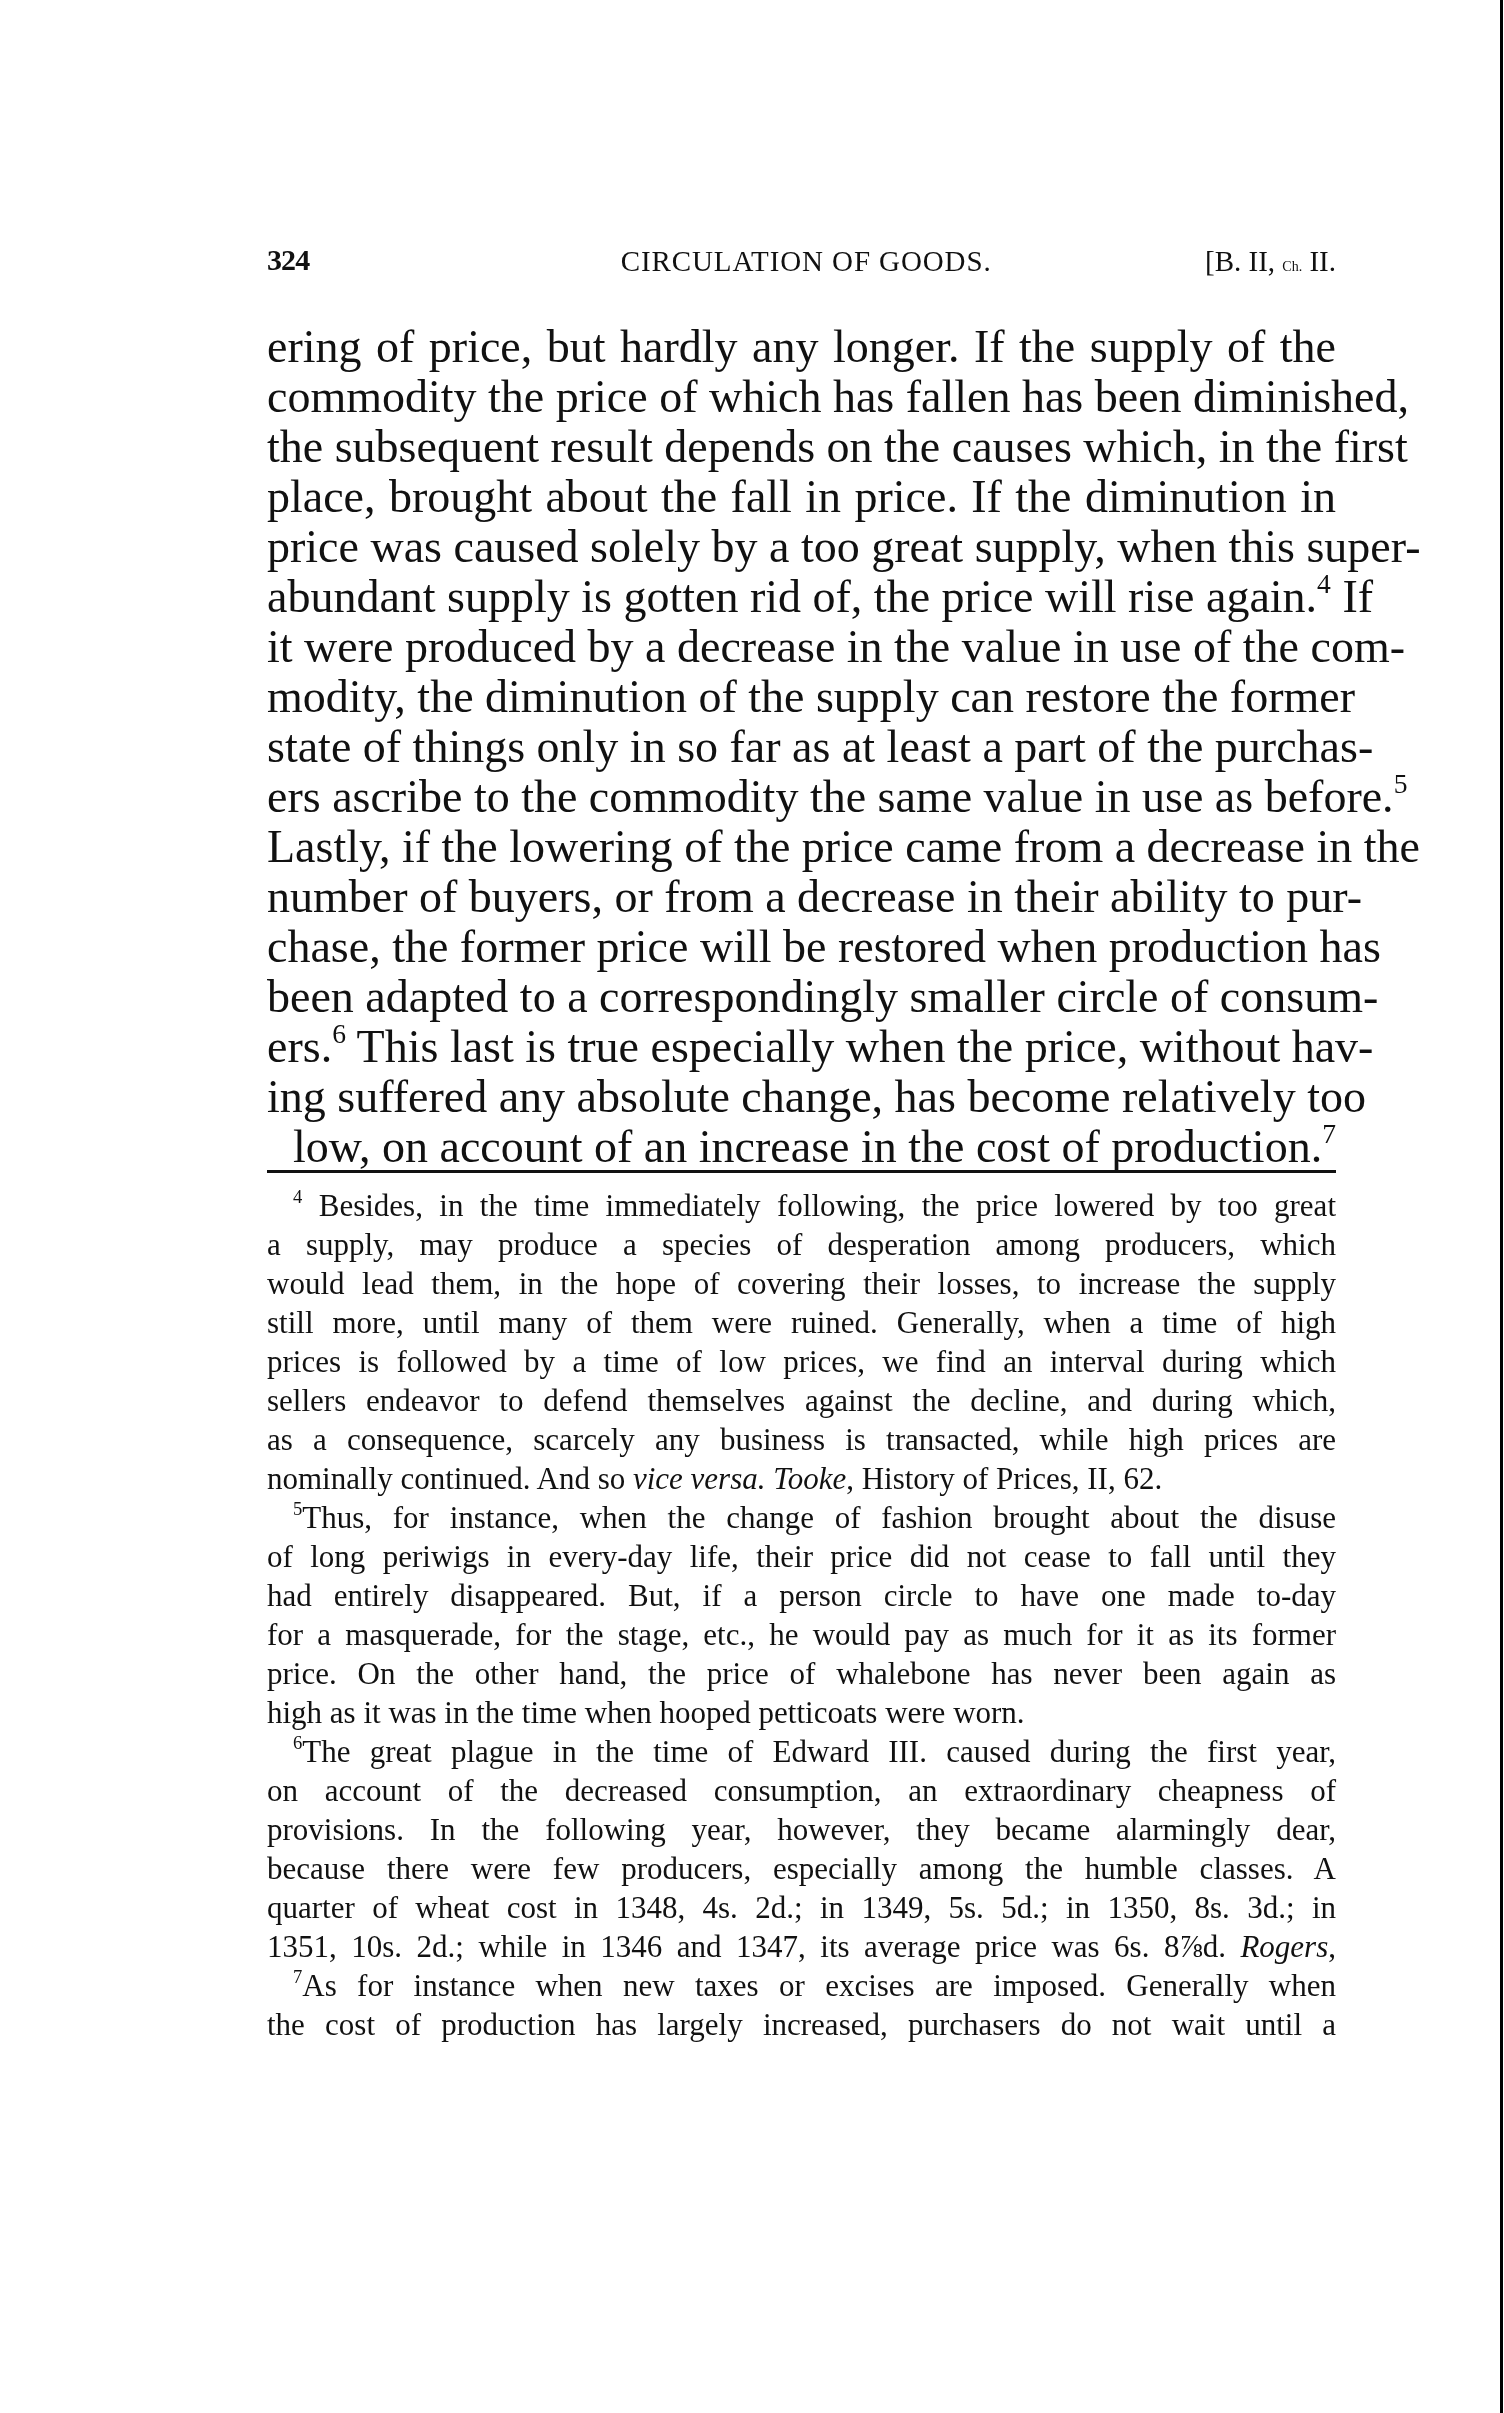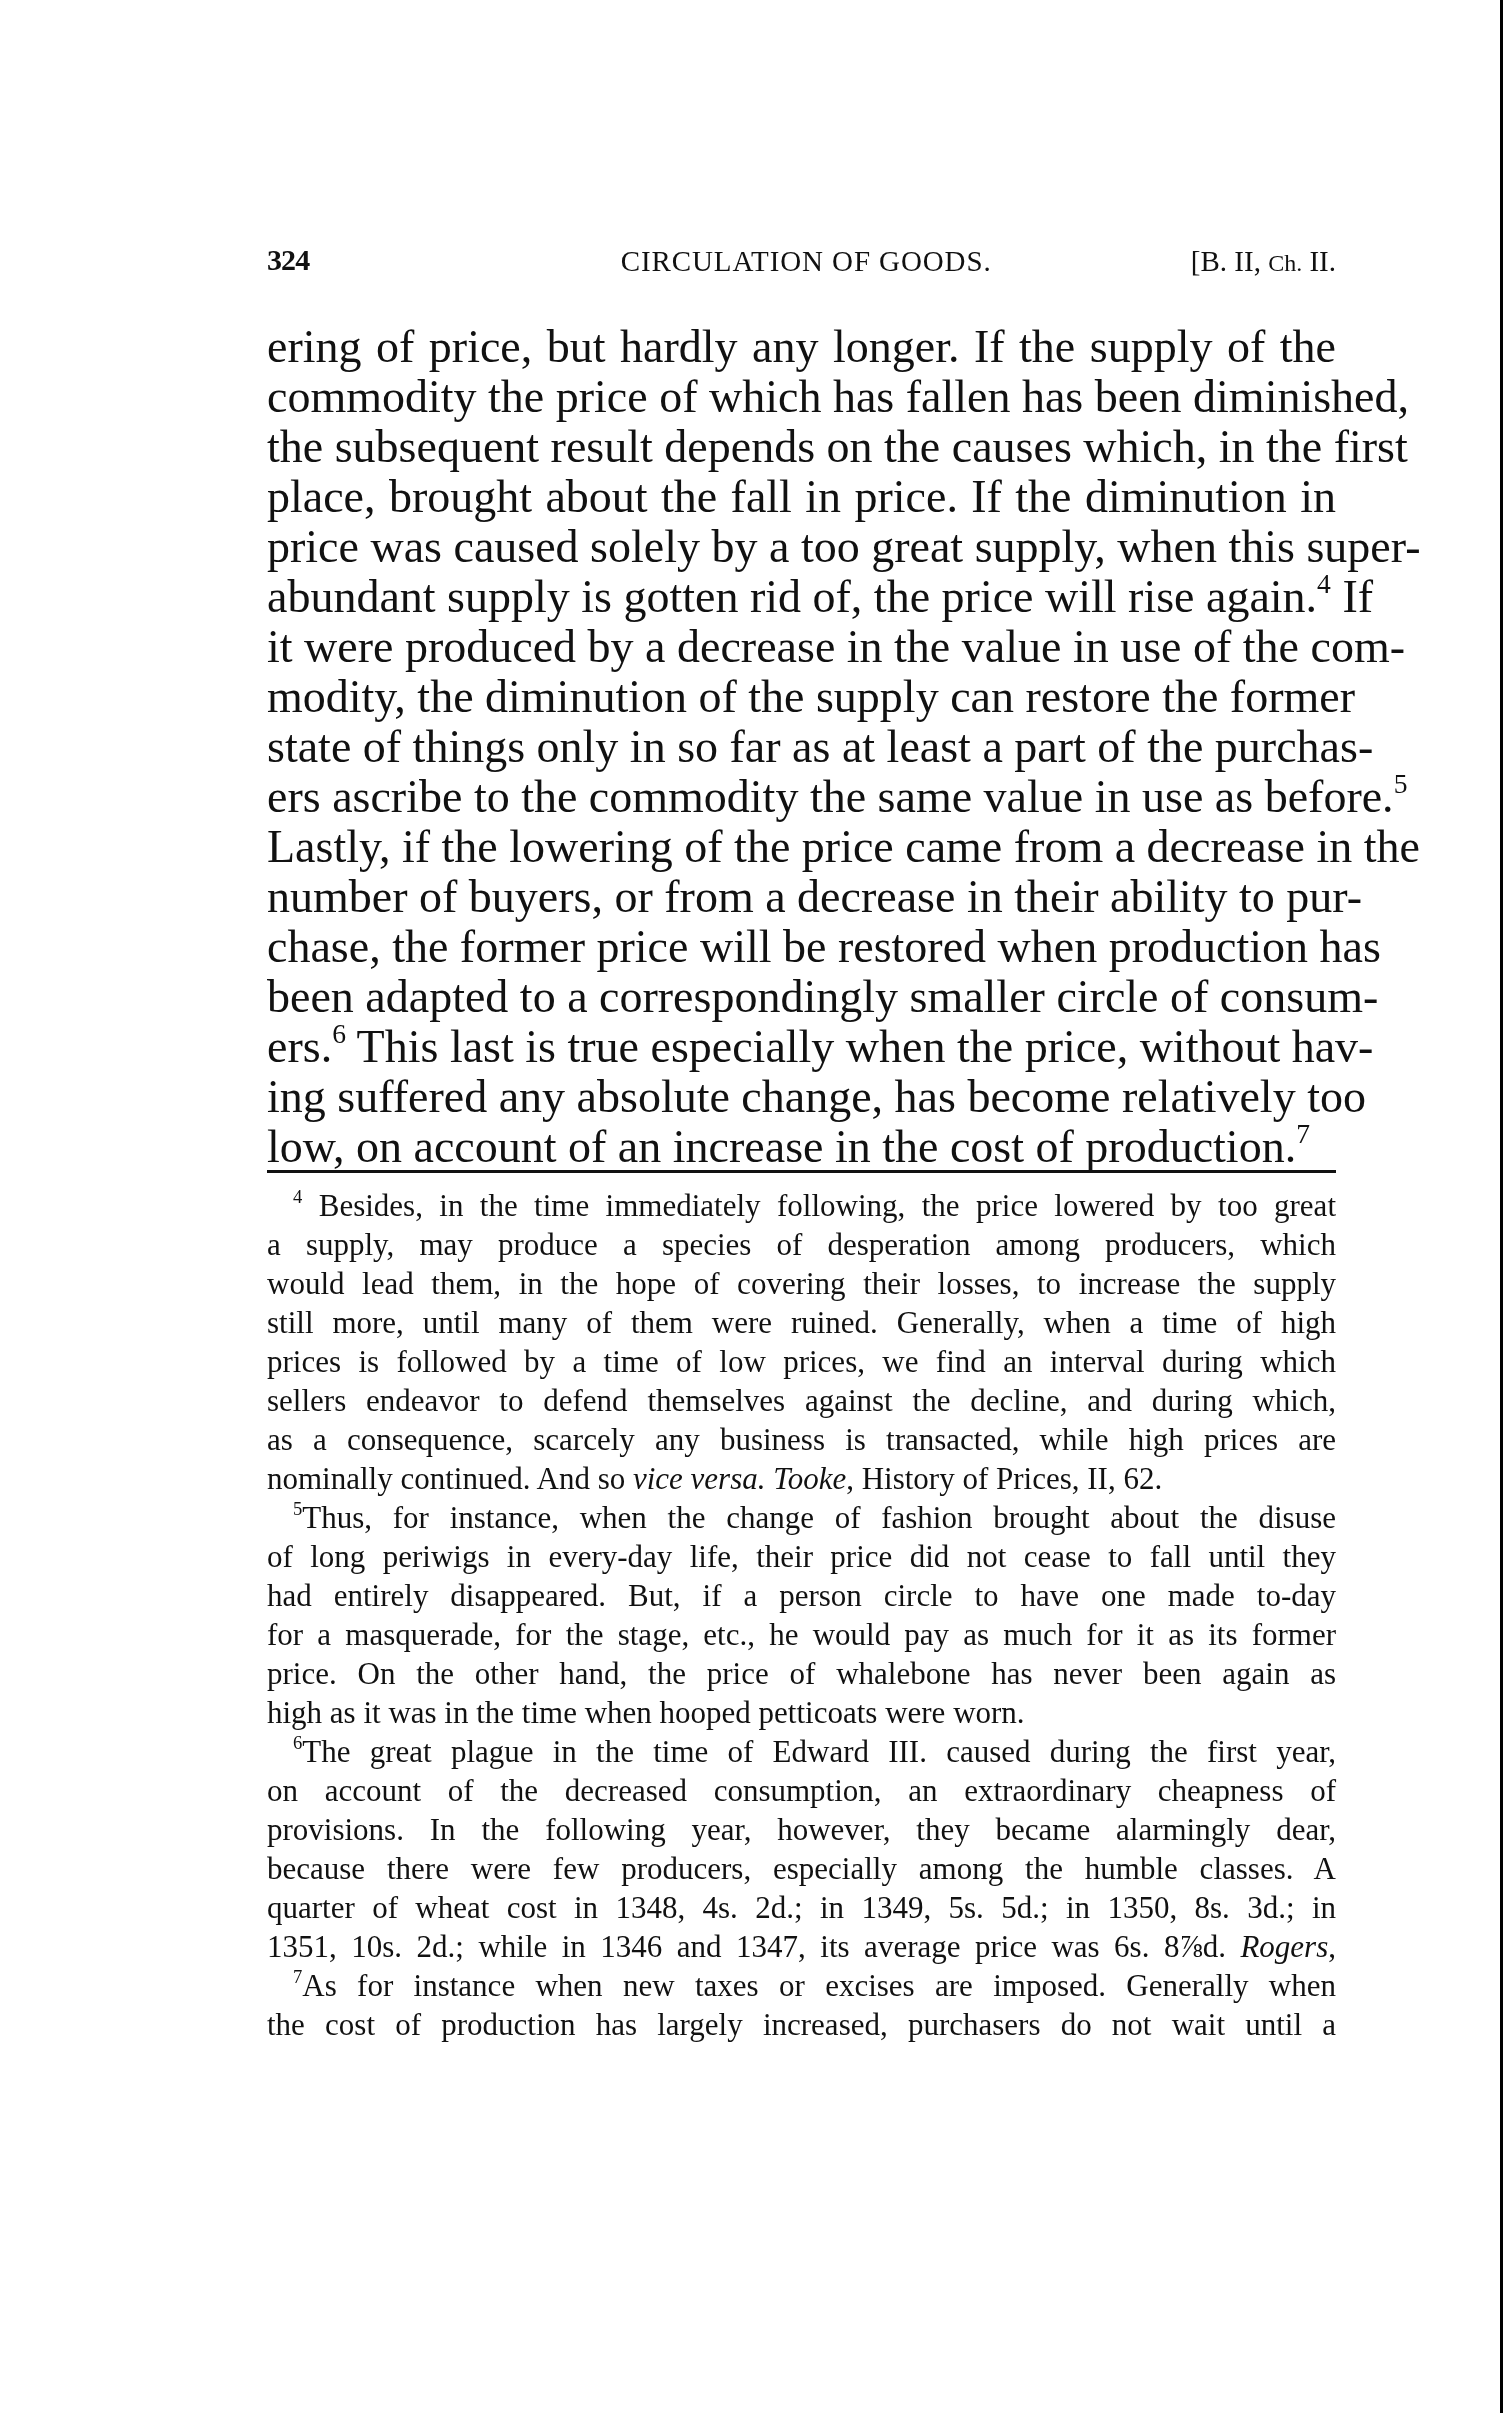--- a/index.html
+++ b/index.html
@@ -3,32 +3,32 @@
   <meta charset="utf-8">
   <style>
     html, body { margin: 0; padding: 0; background: #ffffff; }
     body { width: 1505px; height: 2413px; position: relative; overflow: hidden; color: #111; font-family: "DejaVu Serif", "Liberation Serif", serif; }
     .edge { position: absolute; top: 0; right: 1.9px; width: 2.8px; height: 2413px; background: #000; }
     .page { position: absolute; left: 267px; top: 0; width: 1069px; }
     .running-head { position: absolute; top: 243px; left: 0; width: 1069px; height: 43px; font-family: "Liberation Serif", serif; }
     .rh-page { position: absolute; left: 0; top: 0; font-size: 30px; font-weight: bold; letter-spacing: -0.9px; }
     .rh-title { position: absolute; left: 0; width: 1069px; text-align: center; top: 1.9px; font-size: 29px; letter-spacing: 0.9px; padding-left: 9.3px; box-sizing: border-box; }
     .rh-section { position: absolute; right: 0; top: 1.9px; font-size: 29px; }
-    .rh-section .sc { font-size: 24px; }
+    .rh-section .sc { font-size: 14px; }
     .body-text { position: absolute; top: 322px; left: 0; width: 1069px; }
     .line { display: block; white-space: nowrap; text-align: justify; text-align-last: justify; }
     .body-text .line { font-family: "Liberation Serif", serif; font-size: 46px; height: 50px; line-height: 50px; }
     .rule { position: absolute; top: 1170px; left: 0; width: 1069px; height: 2.8px; background: #111; }
     .footnotes { position: absolute; top: 1186px; left: 0; width: 1069px; }
     .footnotes .line { font-family: "Liberation Serif", serif; font-size: 31px; height: 39px; line-height: 39px; }
     .footnotes .line.last { text-align-last: left; }
     .footnotes .line.first { padding-left: 26px; box-sizing: border-box; }
     .footnote { display: block; }
     sup { font-size: 0.6em; line-height: 0; vertical-align: 0.7em; }
-    .body-text .line.last { text-align-last: left; }
+    .body-text .line.last { text-align-last: left; margin-left: 26px; }
   </style>
 </head>
 <body>
 
 <div class="edge"></div>
 
 <div class="page">
 
   <div class="running-head">
     <span class="rh-page">324</span>

